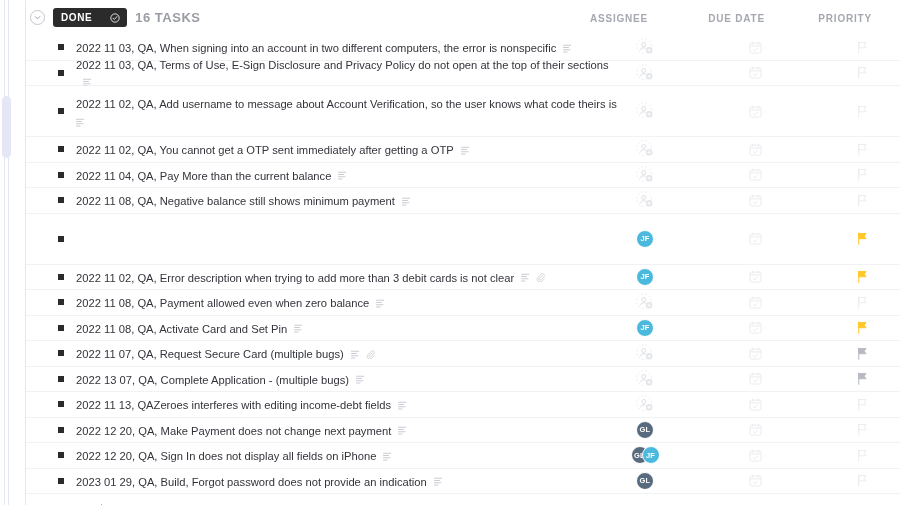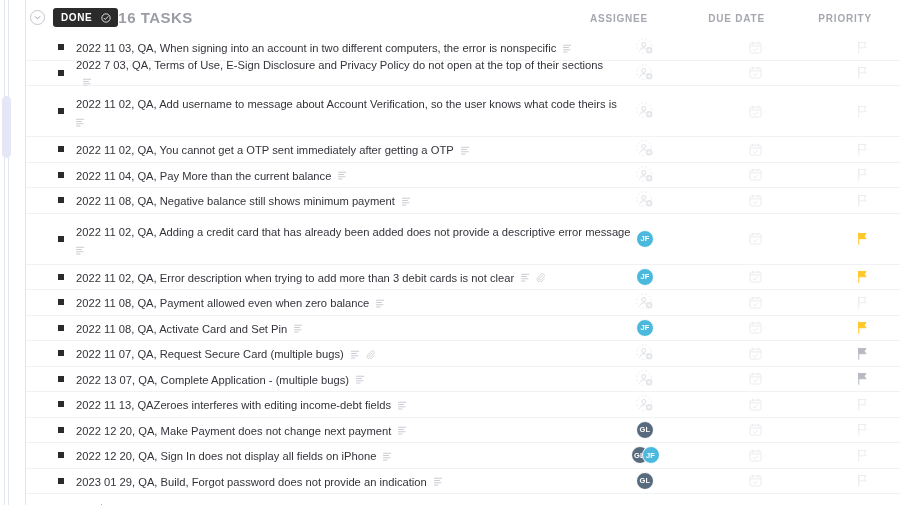--- a/index.html
+++ b/index.html
@@ -67,28 +67,28 @@
     margin-left: 8px;
     background: #2b2b2b;
     color: #ffffff;
     font-size: 10px;
     font-weight: bold;
     letter-spacing: 0.6px;
     padding: 4px 7px 4px 8px;
     border-radius: 3px;
     display: flex;
     align-items: center;
-    gap: 9px;
+    gap: 18px;
     cursor: pointer;
     flex: 0 0 auto;
   }
   .done-badge .chk { display: block; }
   .task-count {
-    margin-left: 0;
-    font-size: 15px;
+    margin-left: 8px;
+    font-size: 13px;
     font-weight: bold;
     letter-spacing: 0.5px;
     color: #9b9da4;
     flex: 0 0 auto;
     cursor: default;
   }
 
   .col-head {
     position: absolute;
     top: 18px;
@@ -263,21 +263,21 @@
     <div class="cell priority">
           <svg class="flag-icon" width="12" height="13" viewBox="0 0 14 16" aria-hidden="true">
             <path d="M3 1.4 V15" stroke="#eaecef" stroke-width="1.3" stroke-linecap="round"></path>
             <path d="M3 1.9 H12 L9.6 5.1 L12 8.3 H3 Z" fill="none" stroke="#eaecef" stroke-width="1.2" stroke-linejoin="round"></path>
           </svg>
         </div>
   </div>
   <div class="row h1">
     <span class="bullet"></span>
     <div class="name-wrap">
-      <span class="task-name">2022 7 03, QA, Terms of Use, E-Sign Disclosure and Privacy Policy do not open at the top of their sections</span><span class="meta-icons">
+      <span class="task-name">2022 11 03, QA, Terms of Use, E-Sign Disclosure and Privacy Policy do not open at the top of their sections</span><span class="meta-icons">
          <svg class="ico-desc" width="9" height="9" viewBox="0 0 12 12" aria-hidden="true">
             <rect x="0" y="1" width="11" height="1.4" rx="0.5" fill="#c9ccd2"></rect>
             <rect x="0" y="4" width="8" height="1.4" rx="0.5" fill="#c9ccd2"></rect>
             <rect x="0" y="7" width="10" height="1.4" rx="0.5" fill="#c9ccd2"></rect>
             <rect x="0" y="10" width="6" height="1.4" rx="0.5" fill="#c9ccd2"></rect>
           </svg>
        </span>
       
     </div>
     <div class="cell assignee">
@@ -452,31 +452,20 @@
         </div>
     <div class="cell priority">
           <svg class="flag-icon" width="12" height="13" viewBox="0 0 14 16" aria-hidden="true">
             <path d="M3 1.4 V15" stroke="#eaecef" stroke-width="1.3" stroke-linecap="round"></path>
             <path d="M3 1.9 H12 L9.6 5.1 L12 8.3 H3 Z" fill="none" stroke="#eaecef" stroke-width="1.2" stroke-linejoin="round"></path>
           </svg>
         </div>
   </div>
   <div class="row h2">
     <span class="bullet"></span>
-    <div class="name-wrap">
-      <span class="task-name">2022 11 02, QA, Adding a credit card that has already been added does not provide a descriptive error message</span>
-      <div class="meta-icons below">
-         <svg class="ico-desc" width="9" height="9" viewBox="0 0 12 12" aria-hidden="true">
-            <rect x="0" y="1" width="11" height="1.4" rx="0.5" fill="#c9ccd2"></rect>
-            <rect x="0" y="4" width="8" height="1.4" rx="0.5" fill="#c9ccd2"></rect>
-            <rect x="0" y="7" width="10" height="1.4" rx="0.5" fill="#c9ccd2"></rect>
-            <rect x="0" y="10" width="6" height="1.4" rx="0.5" fill="#c9ccd2"></rect>
-          </svg>
-       </div>
-    </div>
     <div class="cell assignee">
           <div class="avatar-stack">
          <div class="avatar" style="background:#4ab9dd">JF</div>
        </div>
         </div>
     <div class="cell duedate">
           <svg class="cal-icon" width="13" height="13" viewBox="0 0 16 16" aria-hidden="true">
             <rect x="1.2" y="2.6" width="13.6" height="12.2" rx="2" fill="none" stroke="#e6e8ec" stroke-width="1.1"></rect>
             <path d="M1.2 6.0 H14.8" stroke="#e6e8ec" stroke-width="1.1"></path>
             <path d="M4.4 1.4 V3.6 M11.6 1.4 V3.6" stroke="#e6e8ec" stroke-width="1.1" stroke-linecap="round"></path>

